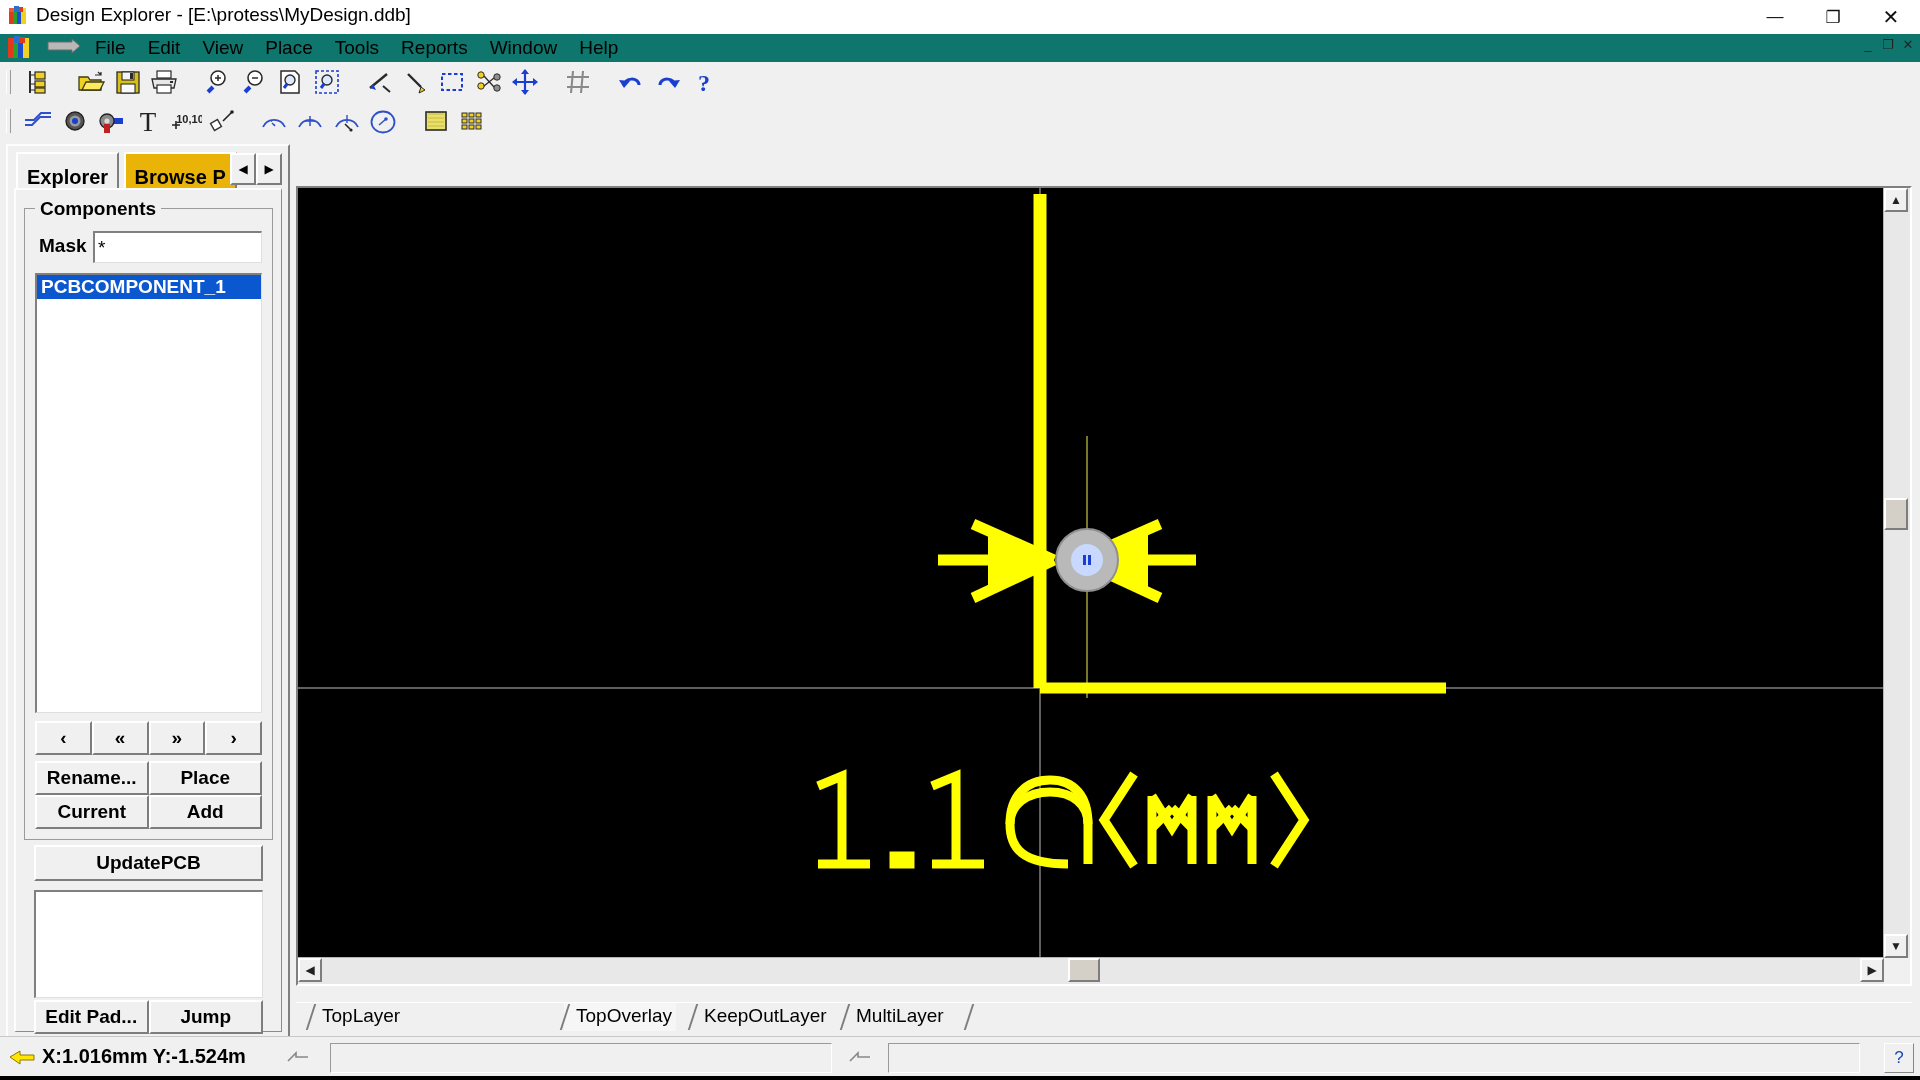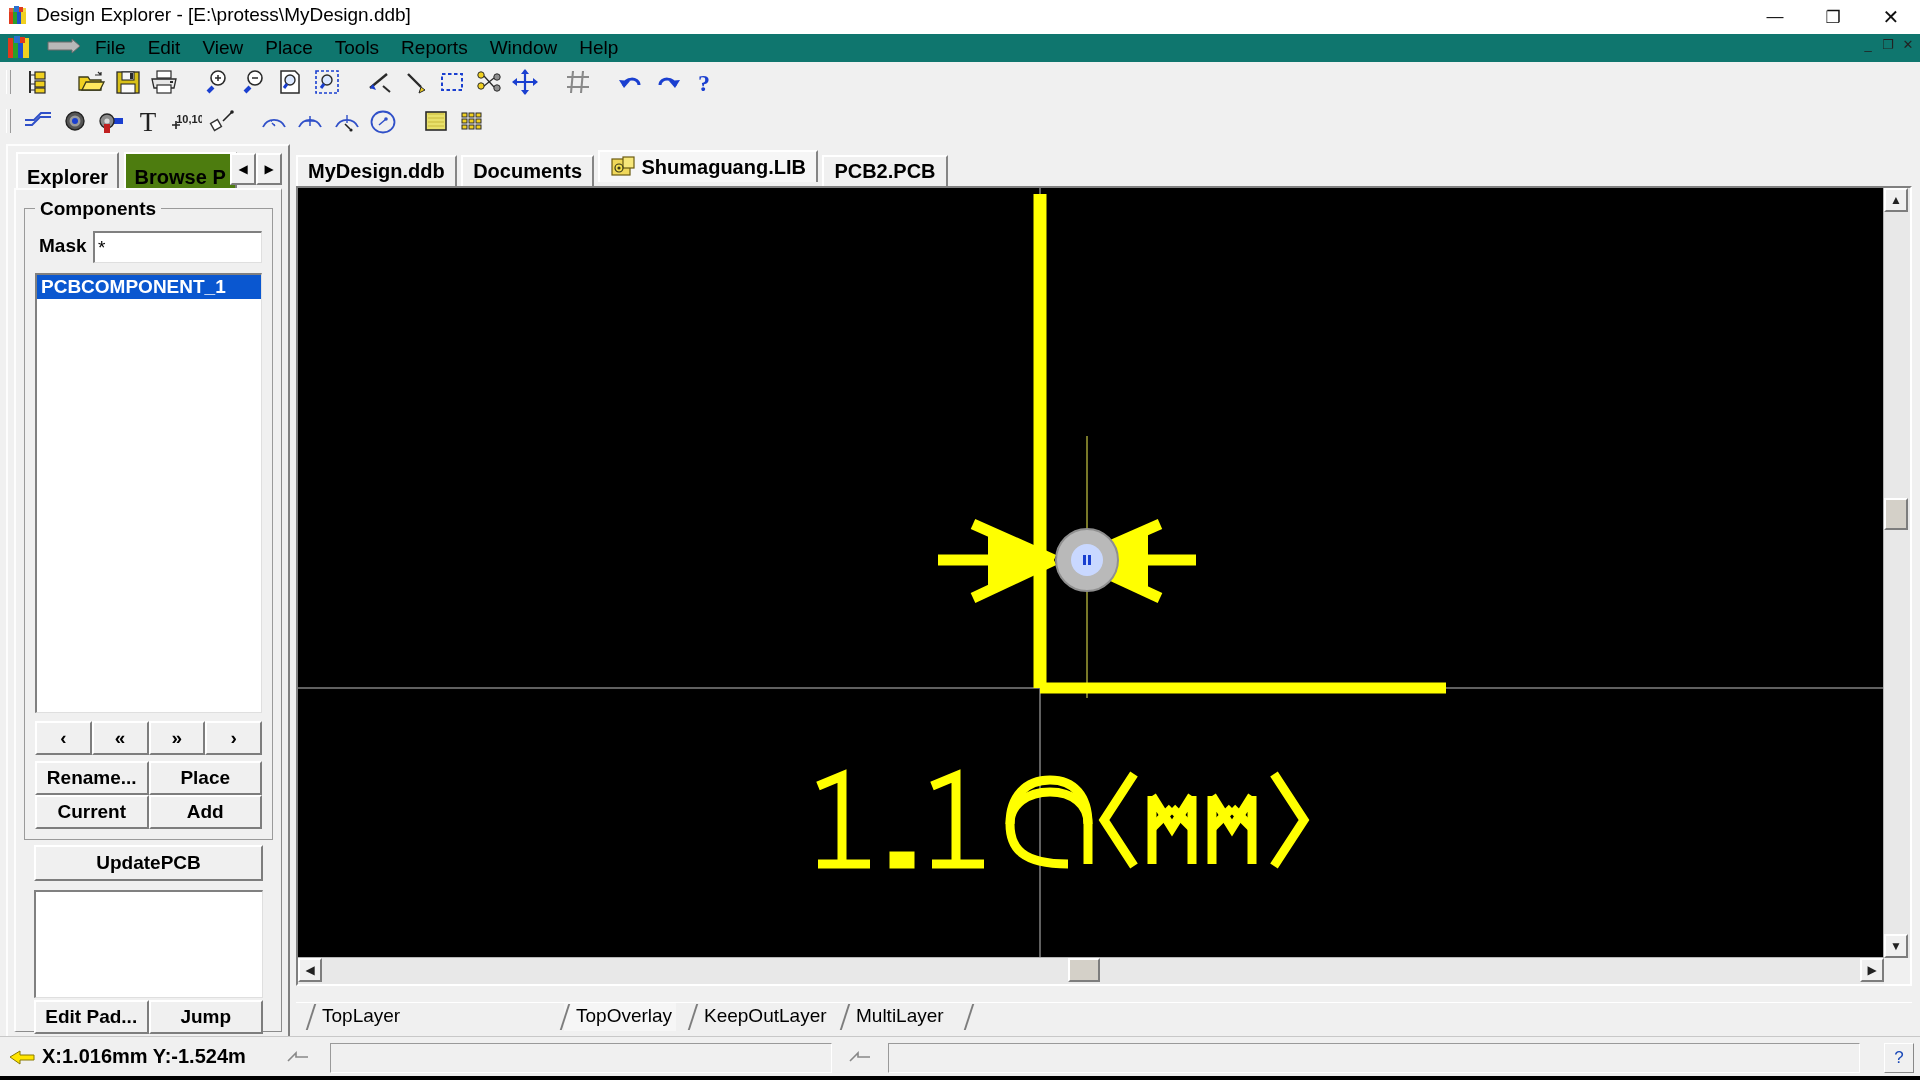--- a/index.html
+++ b/index.html
@@ -34,21 +34,21 @@
   .tgrip{display:inline-block;width:3px;height:24px;border-left:1px solid #fff;border-right:1px solid #9a9a9a;margin:4px 7px 0 6px;vertical-align:top;}
   .tbtn{display:inline-block;width:32px;height:32px;position:relative;vertical-align:top;}
   .tsep{display:inline-block;width:12px;height:30px;vertical-align:top;}
 
   
   .leftpanel{position:absolute;left:6px;top:144px;width:280px;height:890px;background:#f0f0f0;
      border-left:2px solid #fdfdfd;border-top:2px solid #fdfdfd;border-right:2px solid #808080;border-bottom:2px solid #808080;}
   .panel-tabs{position:absolute;left:8px;top:6px;height:32px;}
   .ptab{display:inline-block;height:30px;line-height:30px;padding:8px 9px;font-size:20px;font-weight:bold;color:#000;
         background:#f0f0f0;border-left:2px solid #fff;border-top:2px solid #fff;border-right:2px solid #7d7d7d;}
-  .ptab.active{background:#4d7c0f;}
+  .ptab.active{background:#eab308;}
   .ptab-arrows{position:absolute;right:6px;top:7px;display:flex;}
   .parrow{width:22px;height:28px;background:#f0f0f0;border-left:2px solid #fff;border-top:2px solid #fff;
           border-right:2px solid #7d7d7d;border-bottom:2px solid #7d7d7d;display:flex;align-items:center;justify-content:center;font-size:12px;}
 
   .panel-body{position:absolute;left:6px;top:42px;right:6px;bottom:4px;background:#f0f0f0;
               border-left:2px solid #fdfdfd;border-top:2px solid #fdfdfd;border-right:1px solid #8b8b8b;border-bottom:1px solid #8b8b8b;}
 
   .group{position:absolute;border:1px solid #9a9a9a;border-top-color:#9a9a9a;}
   .group-title{position:absolute;top:-11px;left:10px;background:#f0f0f0;padding:0 5px;font-size:19px;font-weight:bold;color:#000;}
 
@@ -429,36 +429,20 @@
       <div class="group" style="left:8px;top:862px;right:8px;height:40px;">
         <span class="group-title">Current Layer</span>
         <div class="textbox" style="position:absolute;left:10px;top:16px;width:166px;height:28px;"></div>
         <div class="btn small" style="position:absolute;left:176px;top:16px;width:26px;height:28px;">▼</div>
         <div style="position:absolute;left:212px;top:16px;width:44px;height:28px;background:#ffff00;border:1px solid #7d7d7d;"></div>
       </div>
 
     </div>
   </div>
 
-  <div class="doctabs">
-    <span class="doctab">MyDesign.ddb</span>
-    <span class="doctab">Documents</span>
-    <span class="doctab active">
-      <span style="display:inline-block;width:26px;height:22px;margin-right:5px;">
-        <svg width="26" height="22" viewBox="0 0 26 22">
-          <rect x="2" y="3" width="18" height="16" fill="#f0d85a" stroke="#6a5a10" stroke-width="1.2"></rect>
-          <rect x="13" y="1" width="11" height="11" fill="#f7e77a" stroke="#6a5a10" stroke-width="1.2"></rect>
-          <circle cx="9" cy="12" r="4" fill="#f5e050" stroke="#3a3a1a" stroke-width="1.2"></circle>
-          <circle cx="9" cy="12" r="1.6" fill="#3a3a1a"></circle>
-        </svg>
-      </span>
-      <span>Shumaguang.LIB</span>
-    </span>
-    <span class="doctab">PCB2.PCB</span>
-  </div>
 
   <div class="canvaswrap">
     <div class="canvas">
       <svg width="1586" height="770" viewBox="0 0 1586 770">
 
         <line x1="0" y1="500" x2="1586" y2="500" stroke="#808080" stroke-width="1.5"></line>
         <line x1="742" y1="0" x2="742" y2="770" stroke="#808080" stroke-width="1.5"></line>
 
         <line x1="789" y1="248" x2="789" y2="510" stroke="#787828" stroke-width="2"></line>
 

